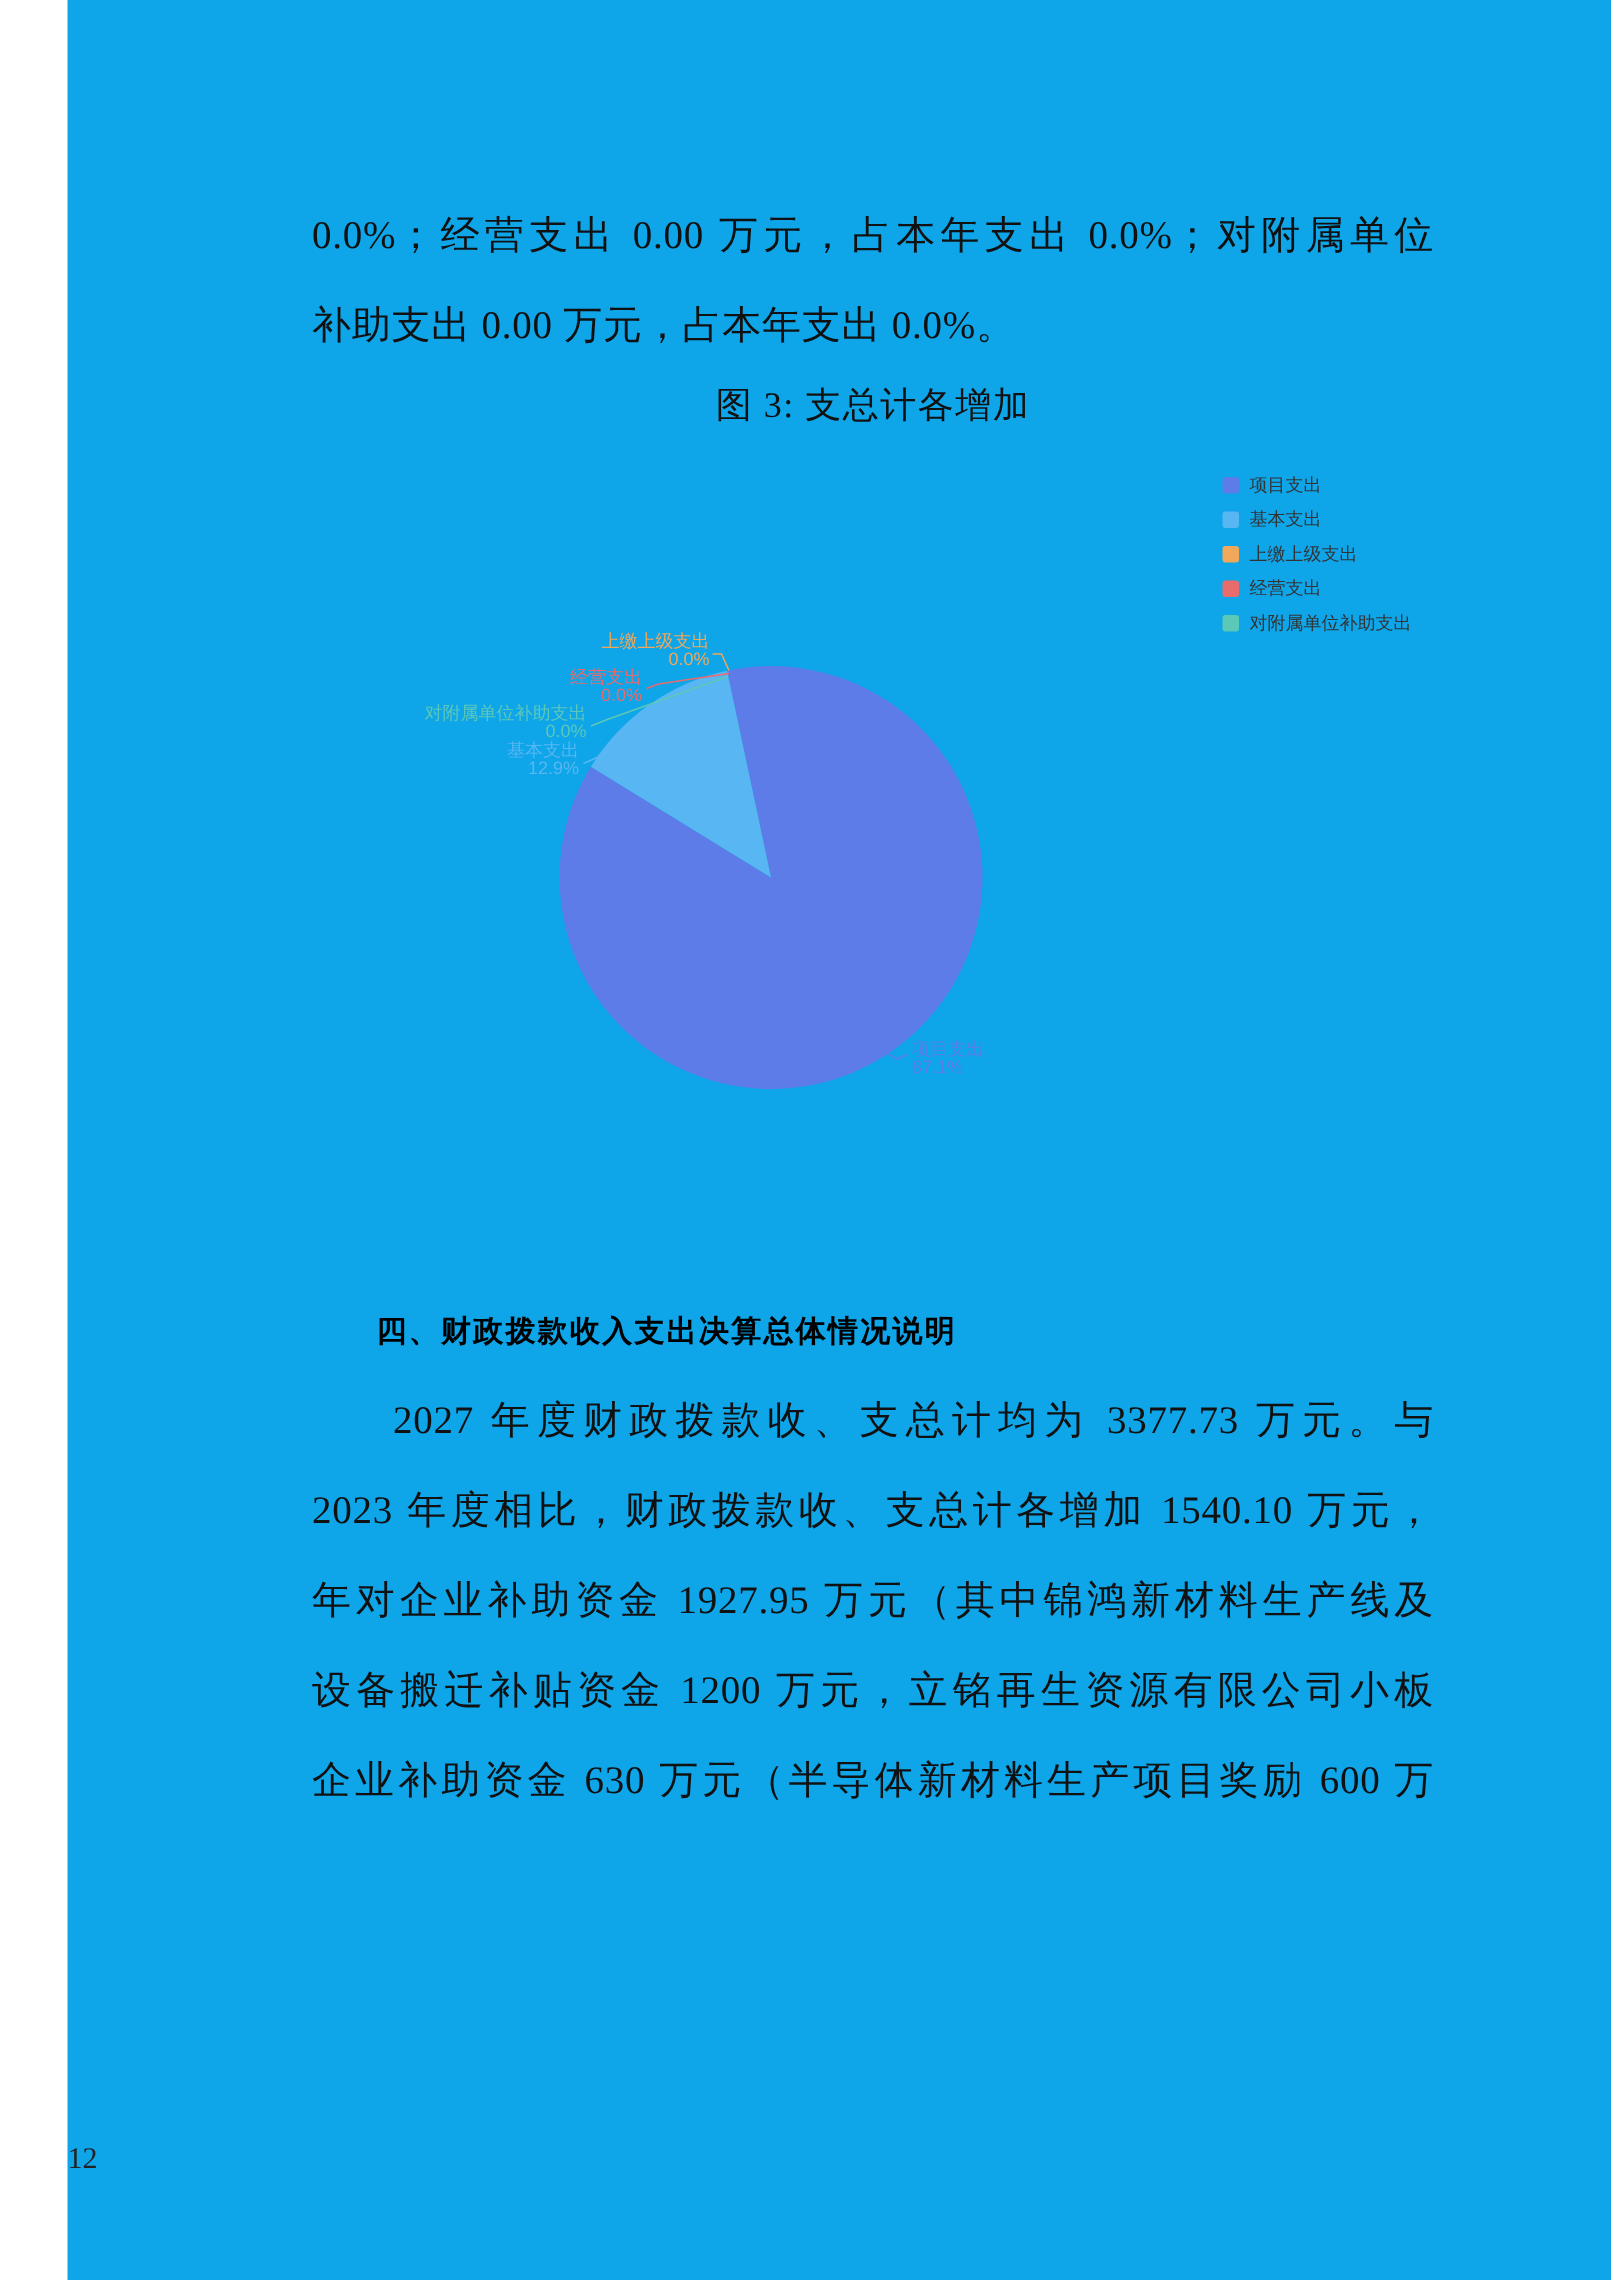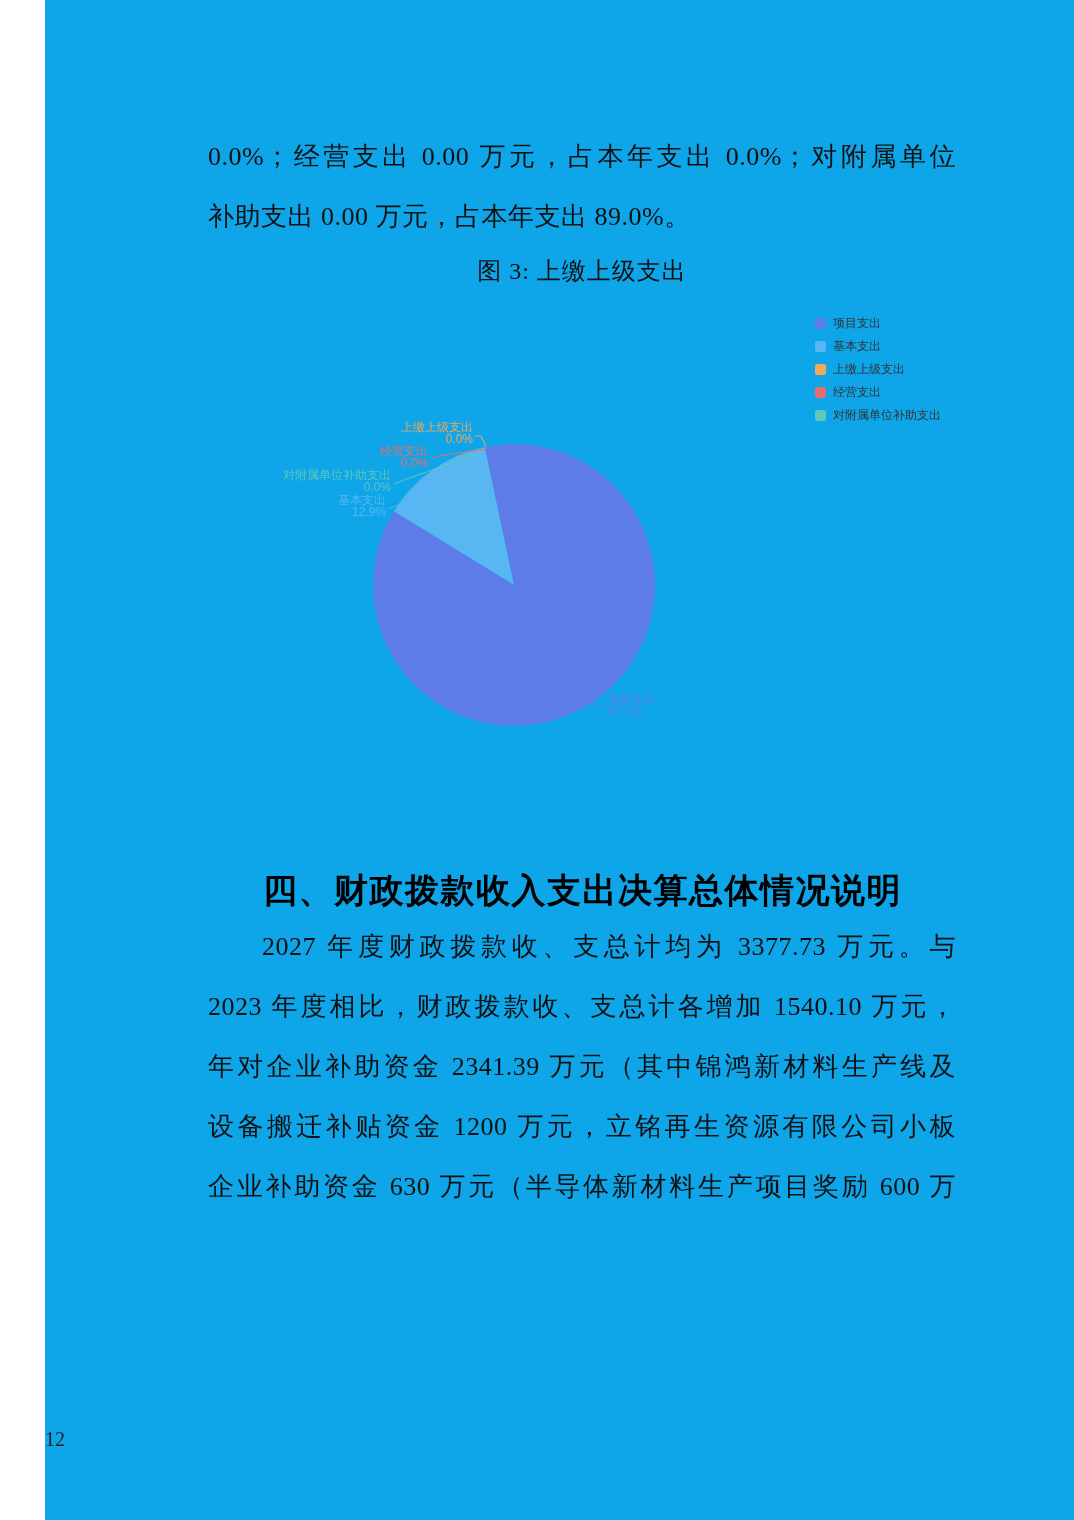--- a/index.html
+++ b/index.html
@@ -27,46 +27,46 @@
   .chart-wrap svg { position:absolute; left:0; top:0; }
   .legend {
     position:absolute; left:620px; top:12px;
     display:flex; flex-direction:column;
     font-family:"Liberation Sans","DejaVu Sans",sans-serif;
   }
   .legend-item { display:flex; align-items:center; height:23px; cursor:pointer; }
   .legend-swatch { width:11px; height:11px; border-radius:2px; margin-right:7px; flex:0 0 auto; }
   .legend-label { font-size:12px; color:#333333; white-space:nowrap; }
   .section-heading {
-    left:218px; top:868px; width:700px; height:44px; line-height:44px;
-    font-family:Liberation Sans, sans-serif;
-    font-weight:bold; font-size:34px; letter-spacing:1.5px; color:#000000;
+    left:206px; top:868px; width:700px; height:44px; line-height:44px;
+    font-family:Liberation Mono, monospace;
+    font-weight:bold; font-size:20px; letter-spacing:1.5px; color:#000000;
   }
   .intro-block { left:163px; top:127px; width:748px; }
   .body-block { left:163px; top:917px; width:748px; }
   .page-number {
     left:0; top:1425px; width:1074px; height:28px; line-height:28px;
     text-align:left; font-size:20px; color:#222222;
   }
   .pie-label-text {
     font-family:"Liberation Sans","DejaVu Sans",sans-serif;
     font-size:12px;
   }
 </style>
 </head>
 <body>
 
 <div class="page">
 
   <div class="abs intro-block" id="intro-block">
       <div class="line j">0.0%；经营支出 0.00 万元，占本年支出 0.0%；对附属单位</div>
-      <div class="line">补助支出 0.00 万元，占本年支出 89.0%。</div>
+      <div class="line">补助支出 0.00 万元，占本年支出 0.0%。</div>
     </div>
 
-  <div class="abs fig-caption">图 3: 上缴上级支出</div>
+  <div class="abs fig-caption">图 3: 支总计各增加</div>
 
   <div class="abs chart-wrap">
     <svg id="pie-svg" width="774" height="515" viewBox="0 0 774 515">
         <path d="M319,285 L289.7,147.1 A141,141 0 1 1 198.9,211.2 Z" fill="#5d7ce8"></path>
         <path d="M319,285 L198.9,211.2 A141,141 0 0 1 289.7,147.1 Z" fill="#58b6f2"></path>
         <g>
           <polyline points="280,136 286,136 291,147" fill="none" stroke="#f0a85a" stroke-width="1"></polyline>
           <text x="278" y="131" text-anchor="end" fill="#f0a85a" class="pie-label-text">上缴上级支出</text>
           <text x="278" y="143" text-anchor="end" fill="#f0a85a" class="pie-label-text">0.0%</text>
         </g>
@@ -113,20 +113,20 @@
           <span class="legend-label">对附属单位补助支出</span>
         </div>
       </div>
   </div>
 
   <div class="abs section-heading">四、财政拨款收入支出决算总体情况说明</div>
 
   <div class="abs body-block" id="body-block">
       <div class="line j indent">2027 年度财政拨款收、支总计均为 3377.73 万元。与</div>
       <div class="line j">2023 年度相比，财政拨款收、支总计各增加 1540.10 万元，</div>
-      <div class="line j">年对企业补助资金 2341.39 万元（其中锦鸿新材料生产线及</div>
+      <div class="line j">年对企业补助资金 1927.95 万元（其中锦鸿新材料生产线及</div>
       <div class="line j">设备搬迁补贴资金 1200 万元，立铭再生资源有限公司小板</div>
       <div class="line j">企业补助资金 630 万元（半导体新材料生产项目奖励 600 万</div>
     </div>
 
   <div class="abs page-number">12</div>
 
 </div>
 
 </body></html>

